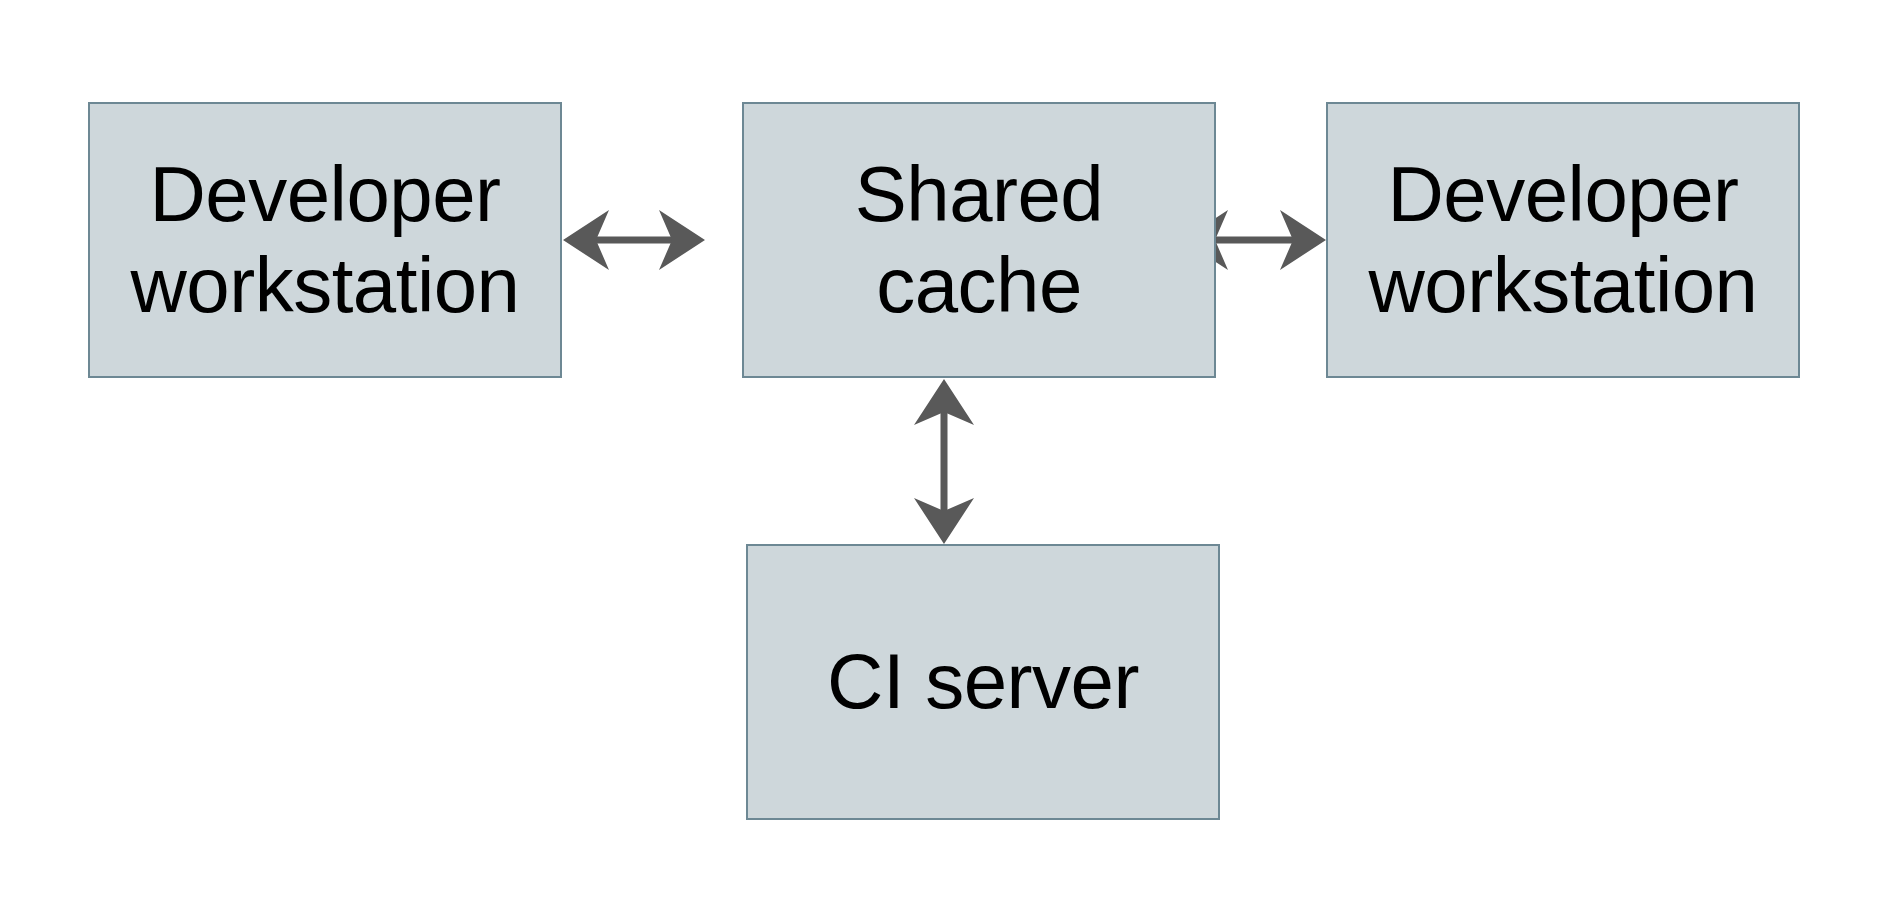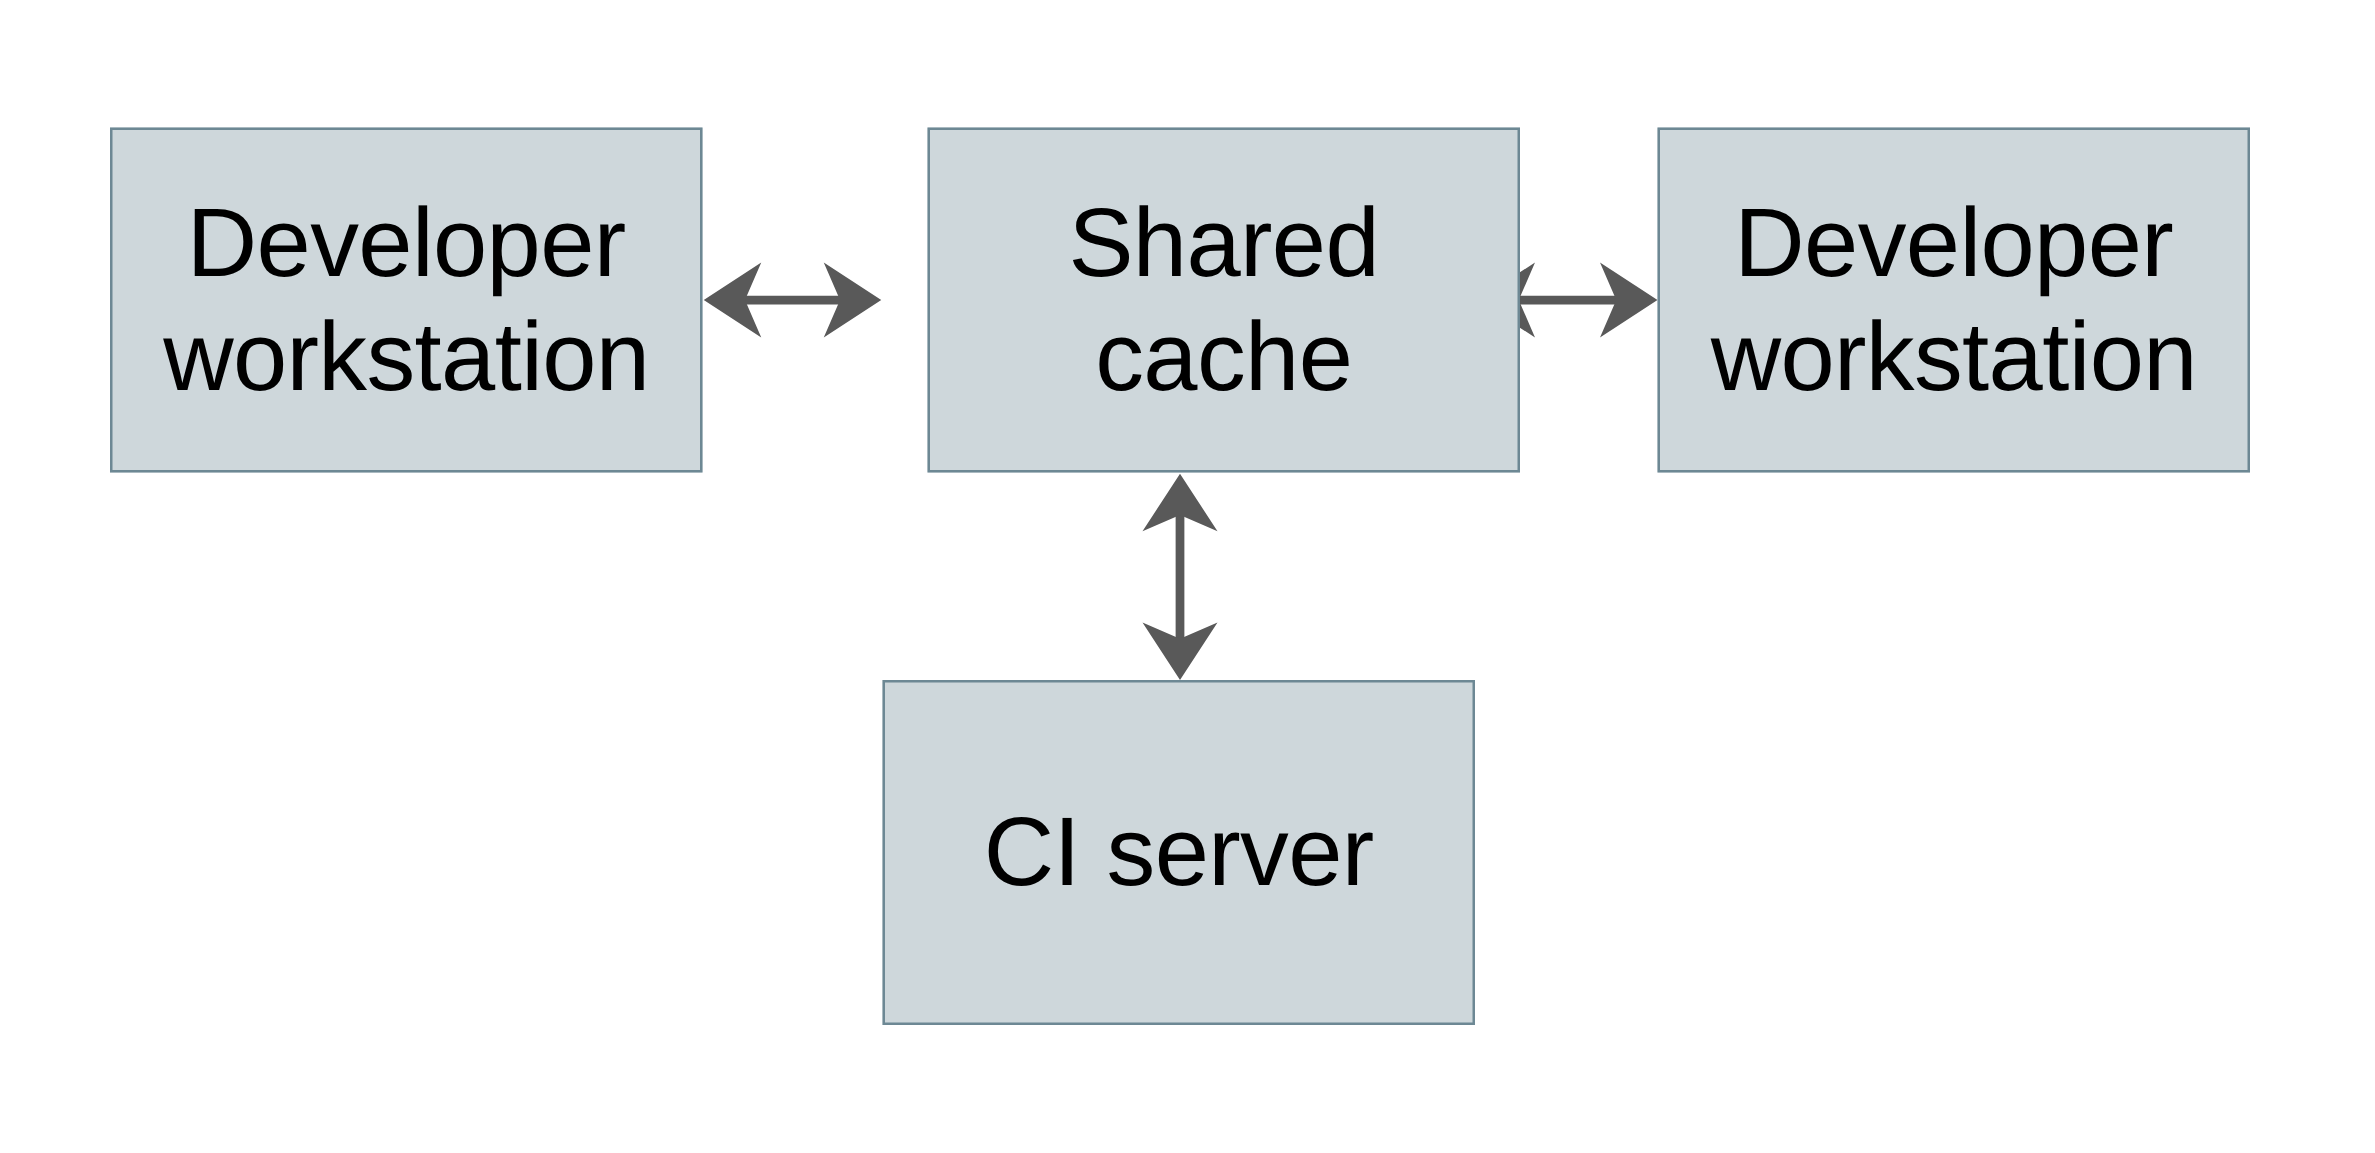--- a/index.html
+++ b/index.html
@@ -40,21 +40,21 @@
     color: #000000;
     letter-spacing: -0.5px;
     white-space: pre-line;
     padding: 0 6px;
   }
 
   
   #node-dev-left   { left: 88px;  top: 102px; width: 474px; height: 276px; }
   #node-cache      { left: 706px; top: 102px; width: 474px; height: 276px; }
   #node-dev-right  { left: 1326px;top: 102px; width: 474px; height: 276px; }
-  #node-ci         { left: 706px; top: 544px; width: 474px; height: 276px; }
+  #node-ci         { left: 746px; top: 544px; width: 474px; height: 276px; }
 
   
   #connectors {
     position: absolute;
     left: 0;
     top: 0;
     width: 1900px;
     height: 922px;
     pointer-events: none;
   }

